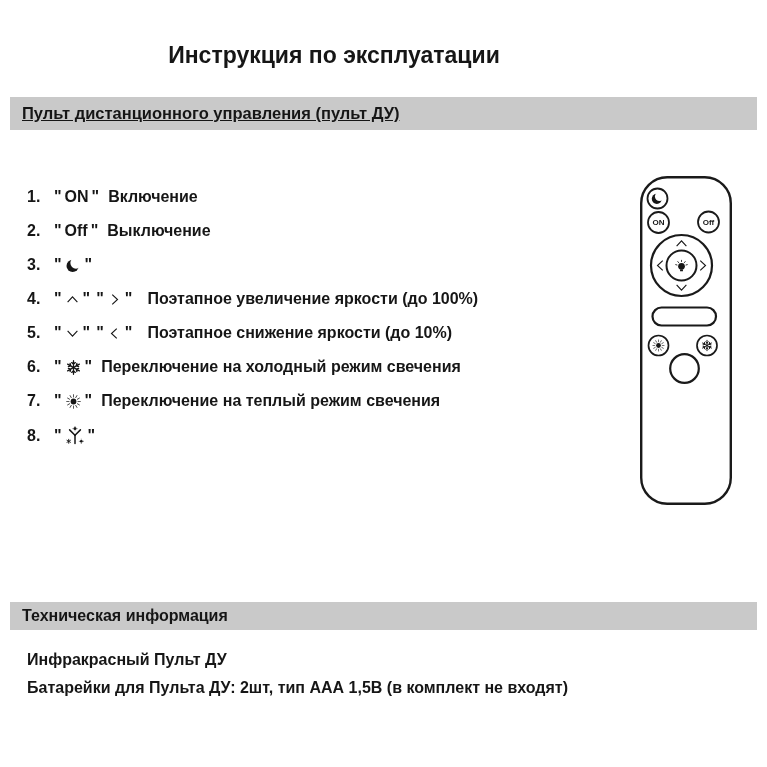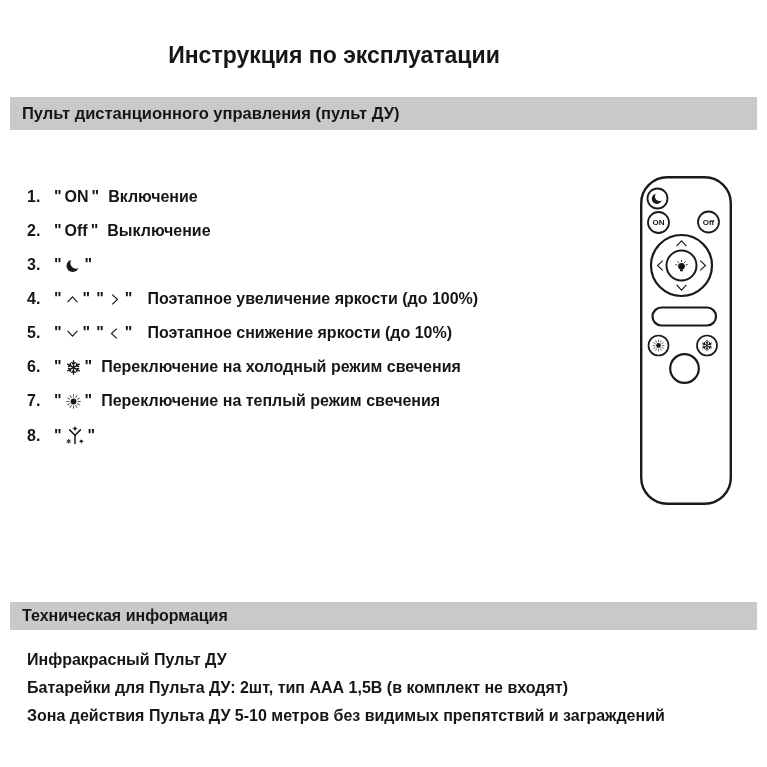--- a/index.html
+++ b/index.html
@@ -11,21 +11,21 @@
   .title{
     position:absolute;top:42px;left:0;width:634px;
     text-align:center;font-size:23px;letter-spacing:0;padding-left:17px;
   }
   .bar{
     position:absolute;left:10px;width:747px;
     background:var(--bar-bg,#c9c9c9);
     display:flex;align-items:center;
     padding-left:12px;box-sizing:border-box;
   }
-  .bar1{top:97px;height:33px;font-size:16.5px;}
+  .bar1{top:97px;height:33px;font-size:16.5px;text-decoration:underline;}
   .bar2{top:602px;height:28px;font-size:16px;}
   .list{position:absolute;left:27px;top:180px;width:600px;}
   .row{display:flex;align-items:center;height:34px;font-size:16px;white-space:nowrap;}
   .row .num{width:24px;flex:0 0 auto;}
   .q{margin:0 3px;}
   .ic{width:17px;height:17px;flex:0 0 auto;display:block;}
   .ic.small{width:15px;height:15px;}
   .ic.big{width:20px;height:20px;}
   .txt{margin-left:6px;}
   .txt.wide{margin-left:12px;}
@@ -255,16 +255,13 @@
   <span>Техническая информация</span>
 </div>
 
 <div class="tech">
   <div class="trow">
       <span>Инфракрасный Пульт ДУ</span>
     </div>
   <div class="trow">
       <span>Батарейки для Пульта ДУ: 2шт, тип ААА 1,5В (в комплект не входят)</span>
     </div>
-  <div class="trow">
-      <span>Зона действия Пульта ДУ 5-10 метров без видимых препятствий и заграждений</span>
-    </div>
 </div>
 
 </body></html>

